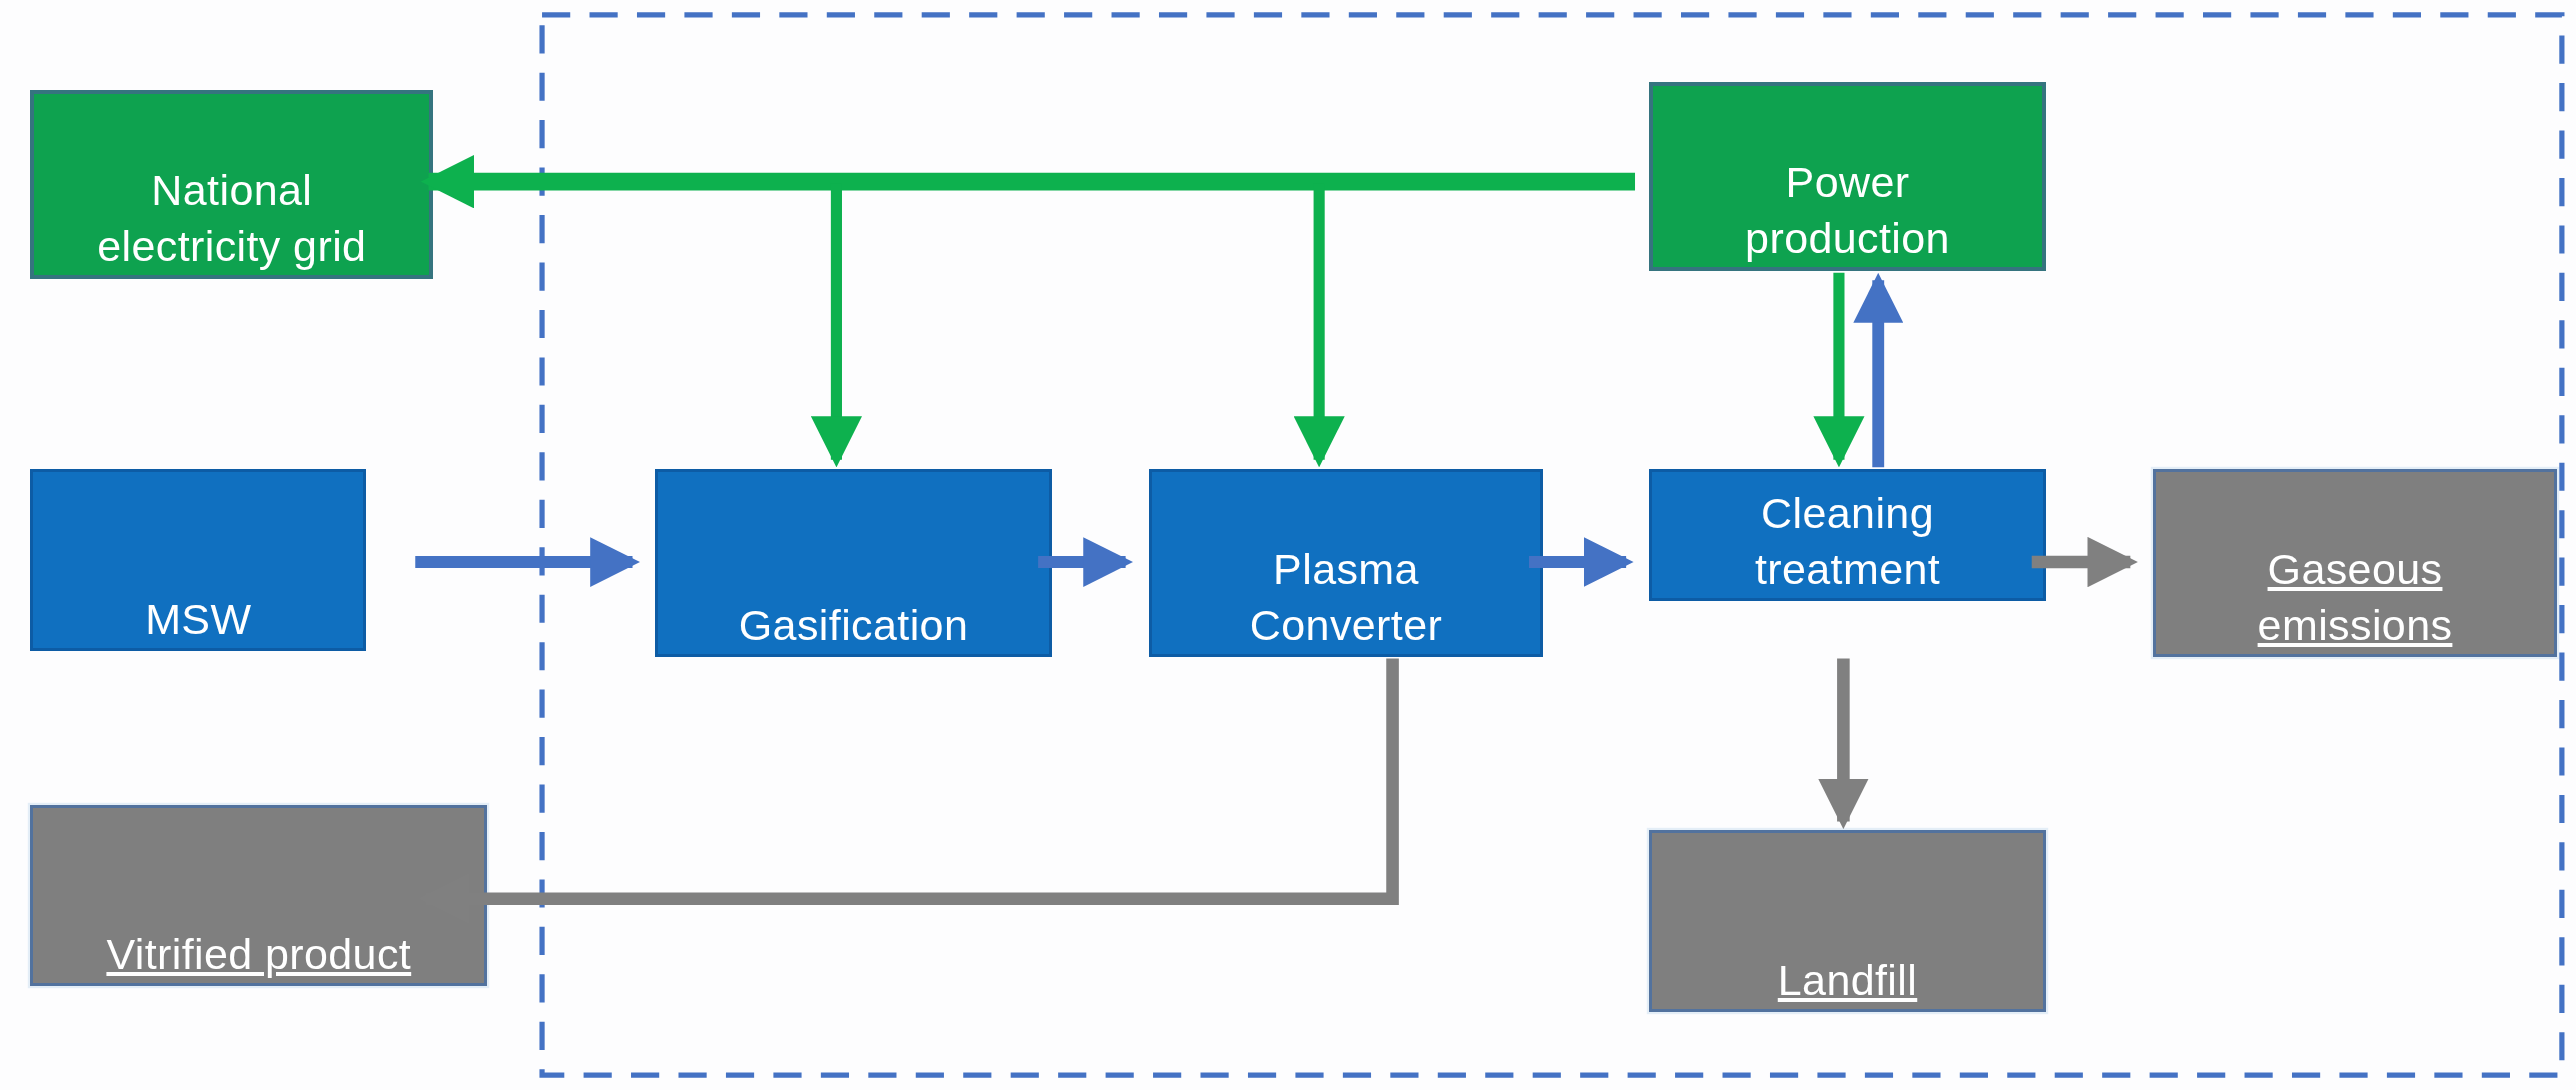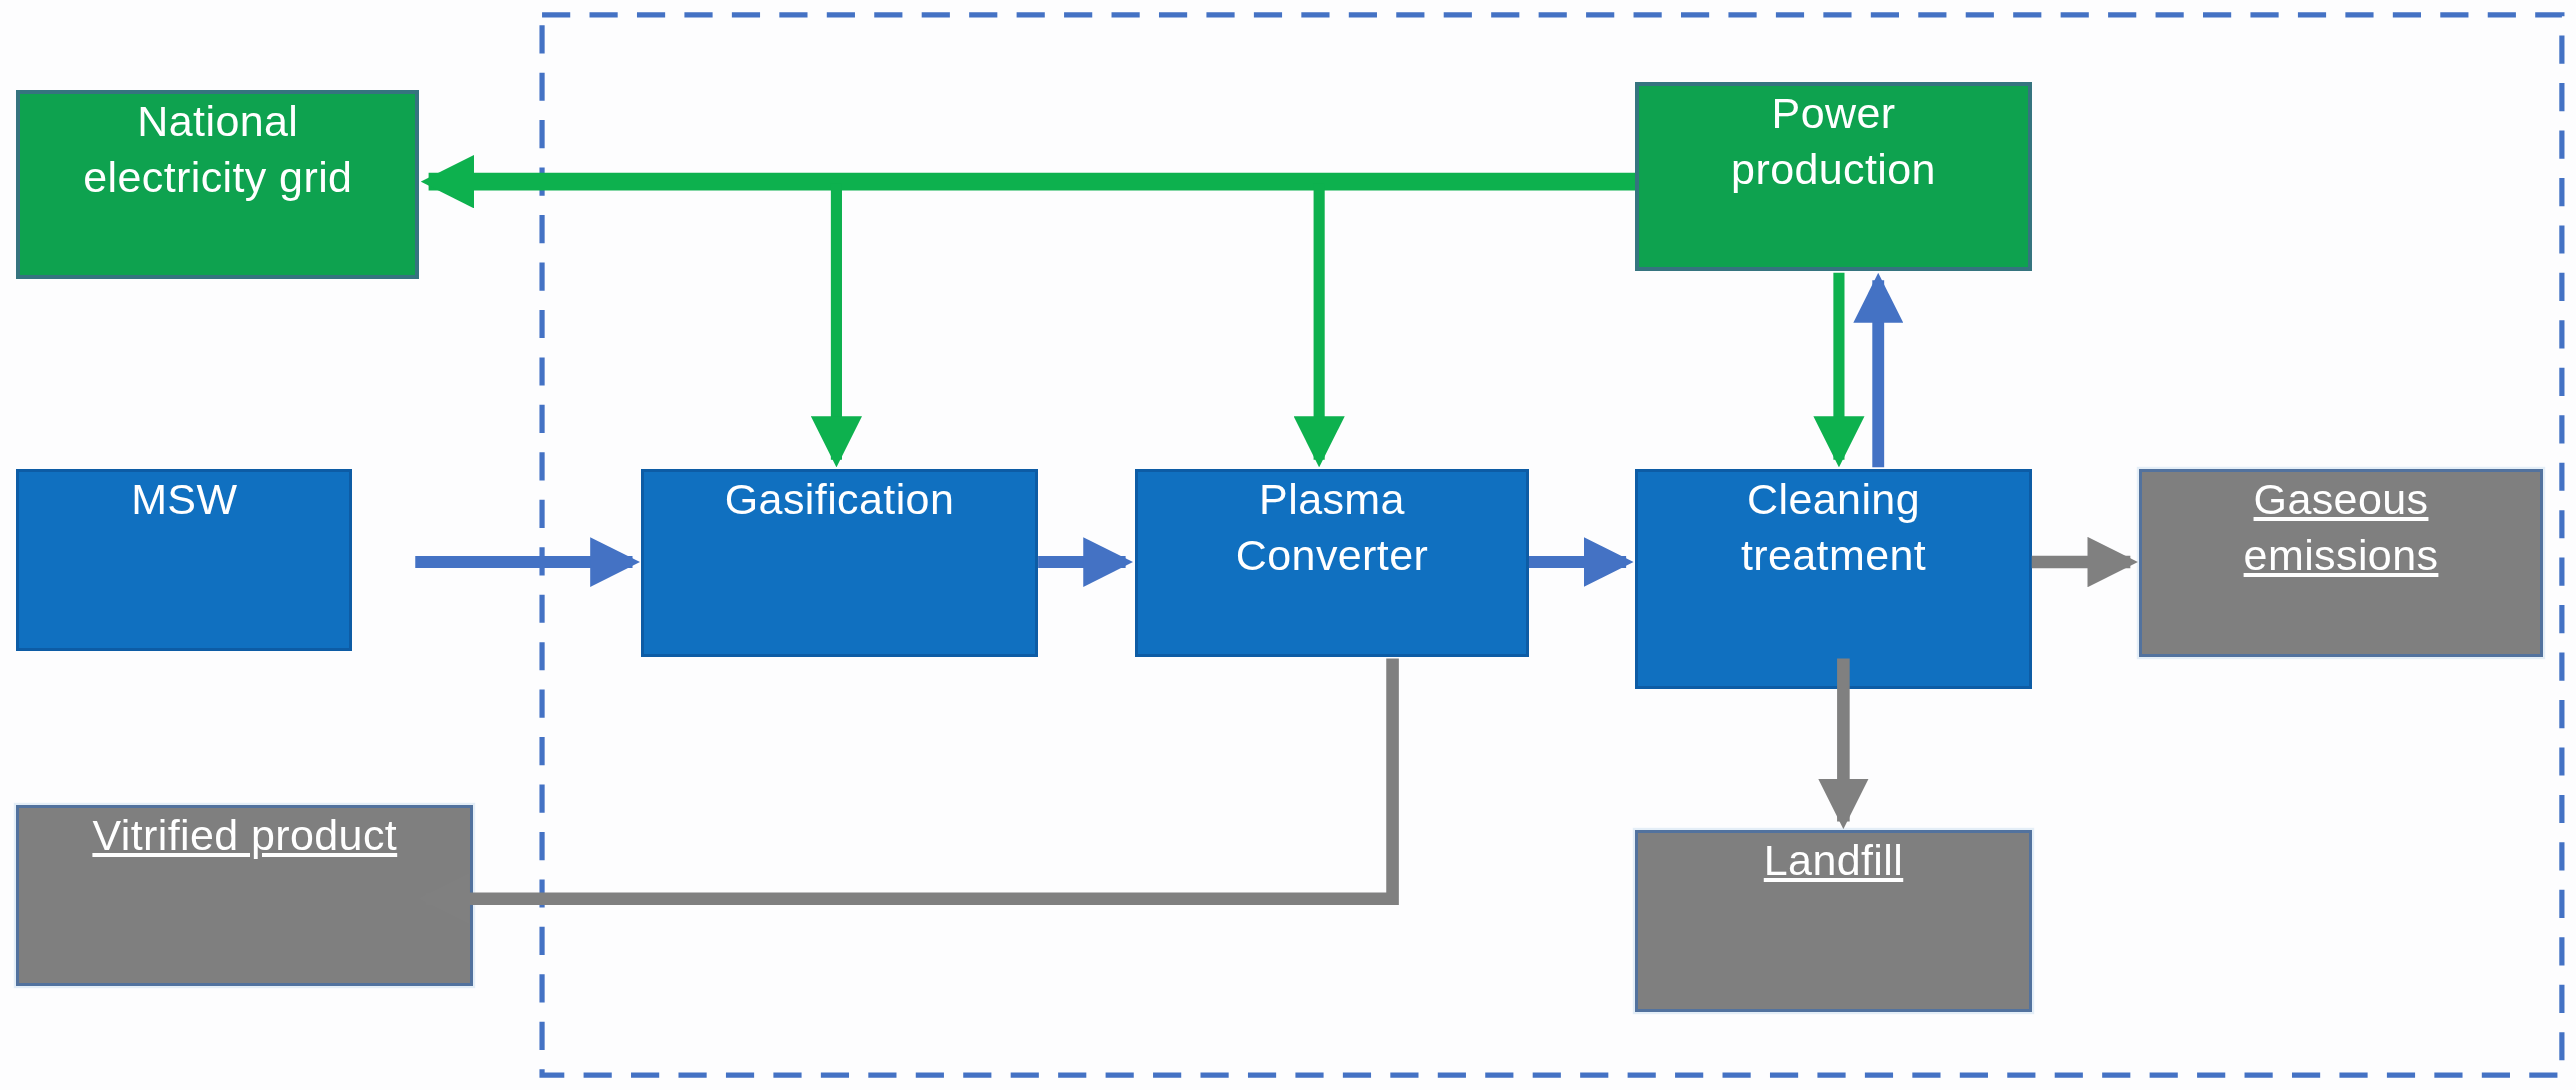--- a/index.html
+++ b/index.html
@@ -24,26 +24,27 @@
     background:var(--background);
     font-family:"Liberation Sans",sans-serif;
     overflow:hidden;
   }
   .box{
     position:absolute;
     box-sizing:border-box;
     display:flex;
     flex-direction:column;
     align-items:center;
-    justify-content:flex-start;
+    justify-content:flex-end;
     text-align:center;
     color:var(--text);
     font-size:43px;
     line-height:1.3;
     letter-spacing:0.4px;
+    margin-left:14px;
   }
   .box .line{white-space:nowrap;}
   .box.green{background:var(--box-green);border:4.4px solid var(--box-green-border);}
   .box.blue{background:var(--box-blue);border:3px solid var(--box-blue-border);}
   .box.gray{background:var(--box-gray);border:3.7px solid var(--box-gray-border);box-shadow:0 0 0 2.2px rgba(189,215,238,0.40);text-decoration:underline;}
   #overlay{
     position:absolute;
     left:0;top:0;
     width:2576px;height:1090px;
     pointer-events:none;
@@ -83,21 +84,21 @@
 
   <div class="box blue" style="left:641px;top:469px;width:397px;height:188px">
     <div class="line">Gasification</div>
   </div>
 
   <div class="box blue" style="left:1135px;top:469px;width:394px;height:188px">
     <div class="line">Plasma</div>
     <div class="line">Converter</div>
   </div>
 
-  <div class="box blue" style="left:1635px;top:469px;width:397px;height:220px">
+  <div class="box blue" style="left:1635px;top:469px;width:397px;height:132px">
     <div class="line">Cleaning</div>
     <div class="line">treatment</div>
   </div>
 
   <div class="box gray" style="left:2139px;top:469px;width:404px;height:188px">
     <div class="line">Gaseous</div>
     <div class="line">emissions</div>
   </div>
 
   <div class="box gray" style="left:16.3px;top:805px;width:457px;height:181px">

